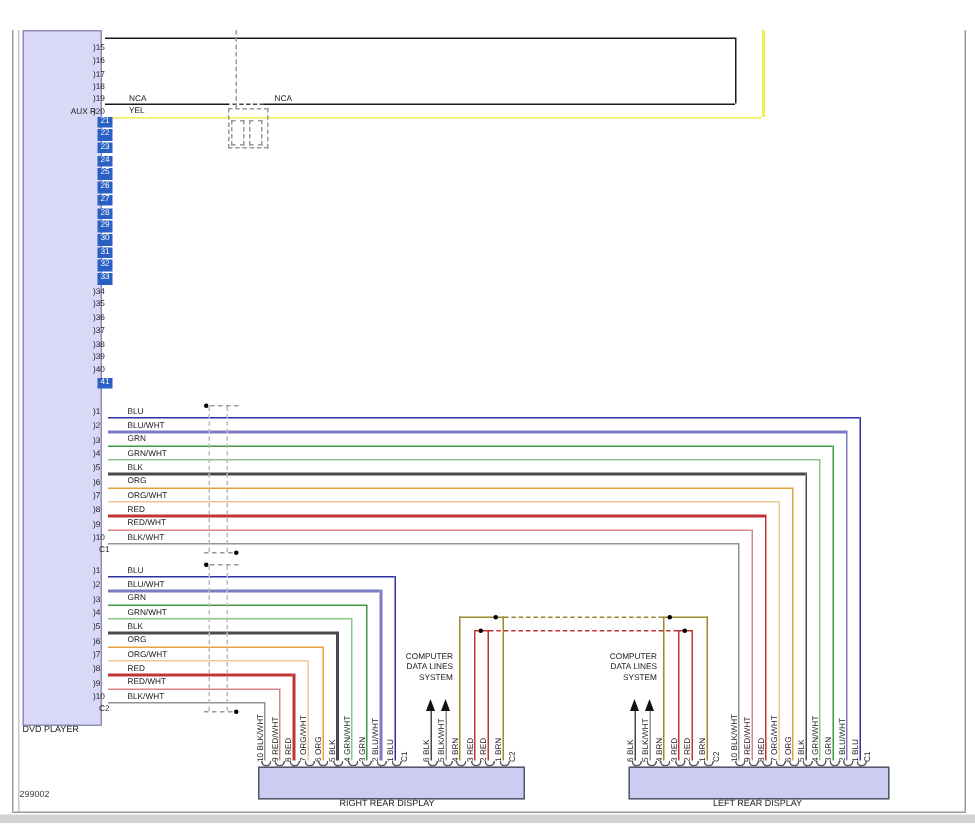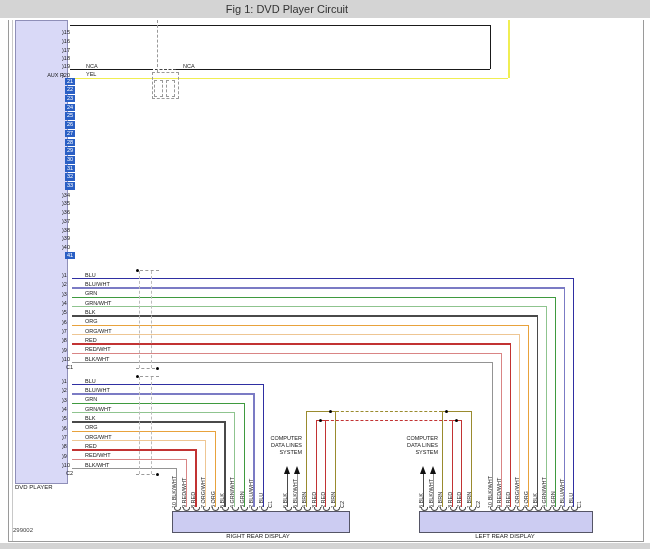--- a/index.html
+++ b/index.html
@@ -27,23 +27,20 @@
   .compbox{position:absolute;background:#d9d9f7;border:1px solid #8f8fb8;}
   .dispbox{position:absolute;background:#ccccf2;border:1px solid #555566;}
   .ctext{position:absolute;font-size:5.5px;line-height:7px;color:#1a1a1a;
          text-align:right;white-space:nowrap;}
 </style>
 </head>
 <body>
 
 <div id="screen">
 
-  <div class="abs" id="titlebar">
-    <div class="t">Fig 1: DVD Player Circuit</div>
-  </div>
 
   <div class="abs frame" style="left:8px;top:20px;width:1px;height:521px;"></div>
   <div class="abs" style="left:12px;top:20px;width:1px;height:521px;background:#c8c8c8;"></div>
   <div class="abs frame" style="left:643px;top:20px;width:1px;height:521px;"></div>
   <div class="abs frame" style="left:8px;top:541px;width:636px;height:1px;"></div>
   <div class="abs" style="left:0;top:543px;width:650px;height:6px;background:#d4d4d4;"></div>
 
   <div class="compbox" style="left:15px;top:20px;width:51px;height:462px;"></div>
   <div class="abs lbl6" style="left:15px;top:484px;">DVD PLAYER</div>
   <div class="abs lbl" style="left:40px;top:72px;width:24px;text-align:right;">AUX R</div>

